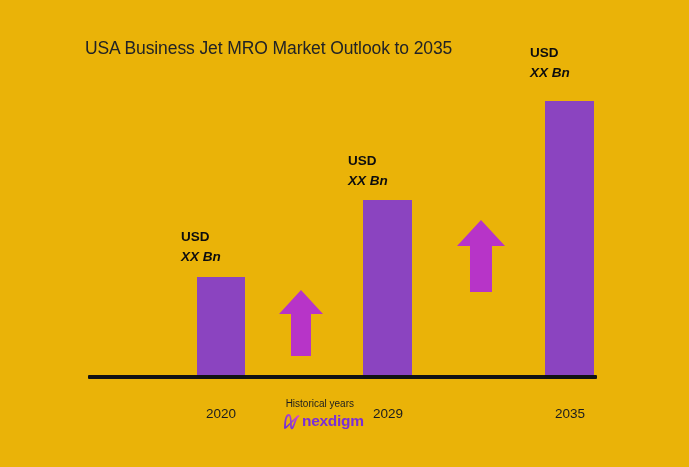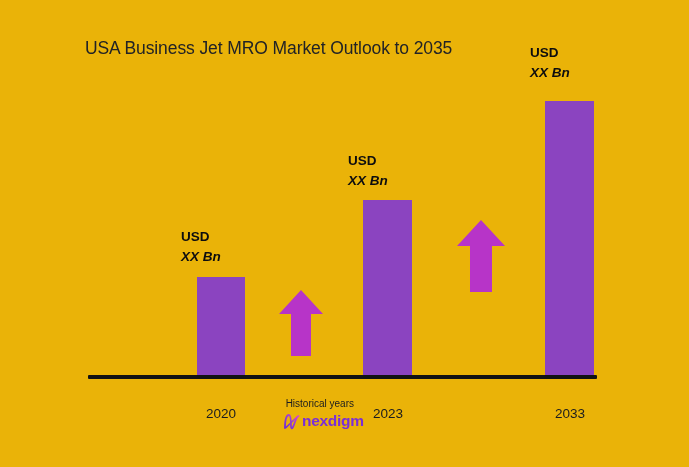--- a/index.html
+++ b/index.html
@@ -154,24 +154,24 @@
       <span class="line2">XX Bn</span>
     </div>
     <div class="bar" style="left: 545px; top: 101px; width: 49px; height: 276px;"></div>
 
     <div class="axis-line"></div>
 
     <div class="tick-label" style="left: 181px; width: 80px;">2020</div>
 
     <div class="period-label" style="left: 250px; width: 104px;">Historical years</div>
 
-    <div class="tick-label" style="left: 348px; width: 80px;">2023</div>
+    <div class="tick-label" style="left: 348px; width: 80px;">2029</div>
 
 
-    <div class="tick-label" style="left: 530px; width: 80px;">2033</div>
+    <div class="tick-label" style="left: 530px; width: 80px;">2035</div>
 
   </div>
 
   <div class="brand-logo">
     <span>
       <svg width="20" height="20" viewBox="0 0 20 20" xmlns="http://www.w3.org/2000/svg">
         <defs>
           <linearGradient id="nxGrad" x1="0" y1="1" x2="1" y2="0">
             <stop offset="0%" stop-color="#6C2BD9"></stop>
             <stop offset="55%" stop-color="#9B3FD1"></stop>

